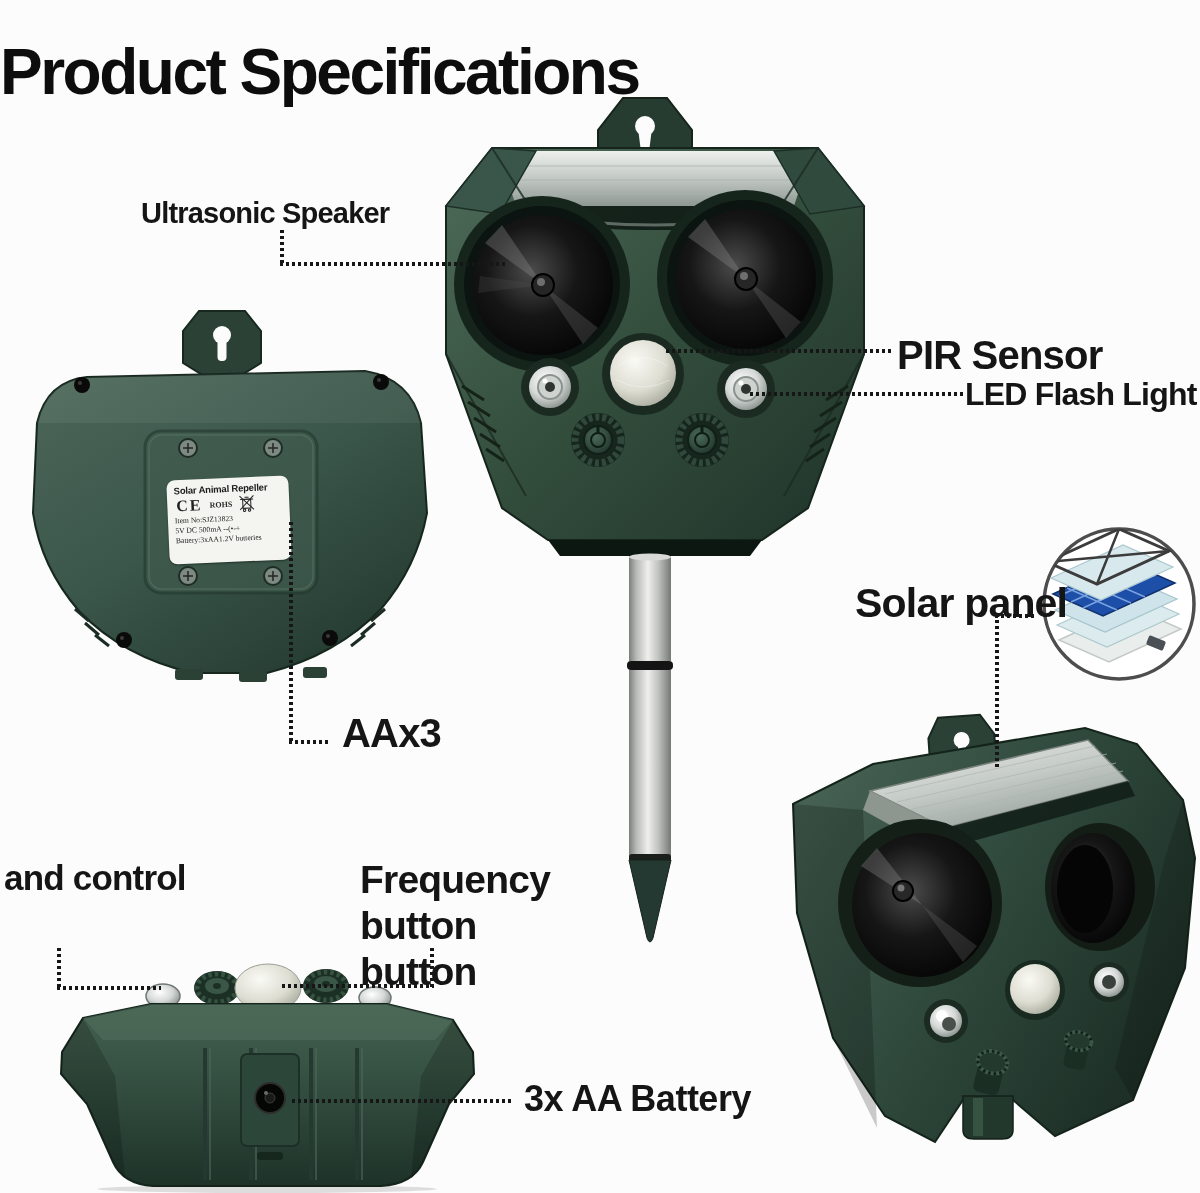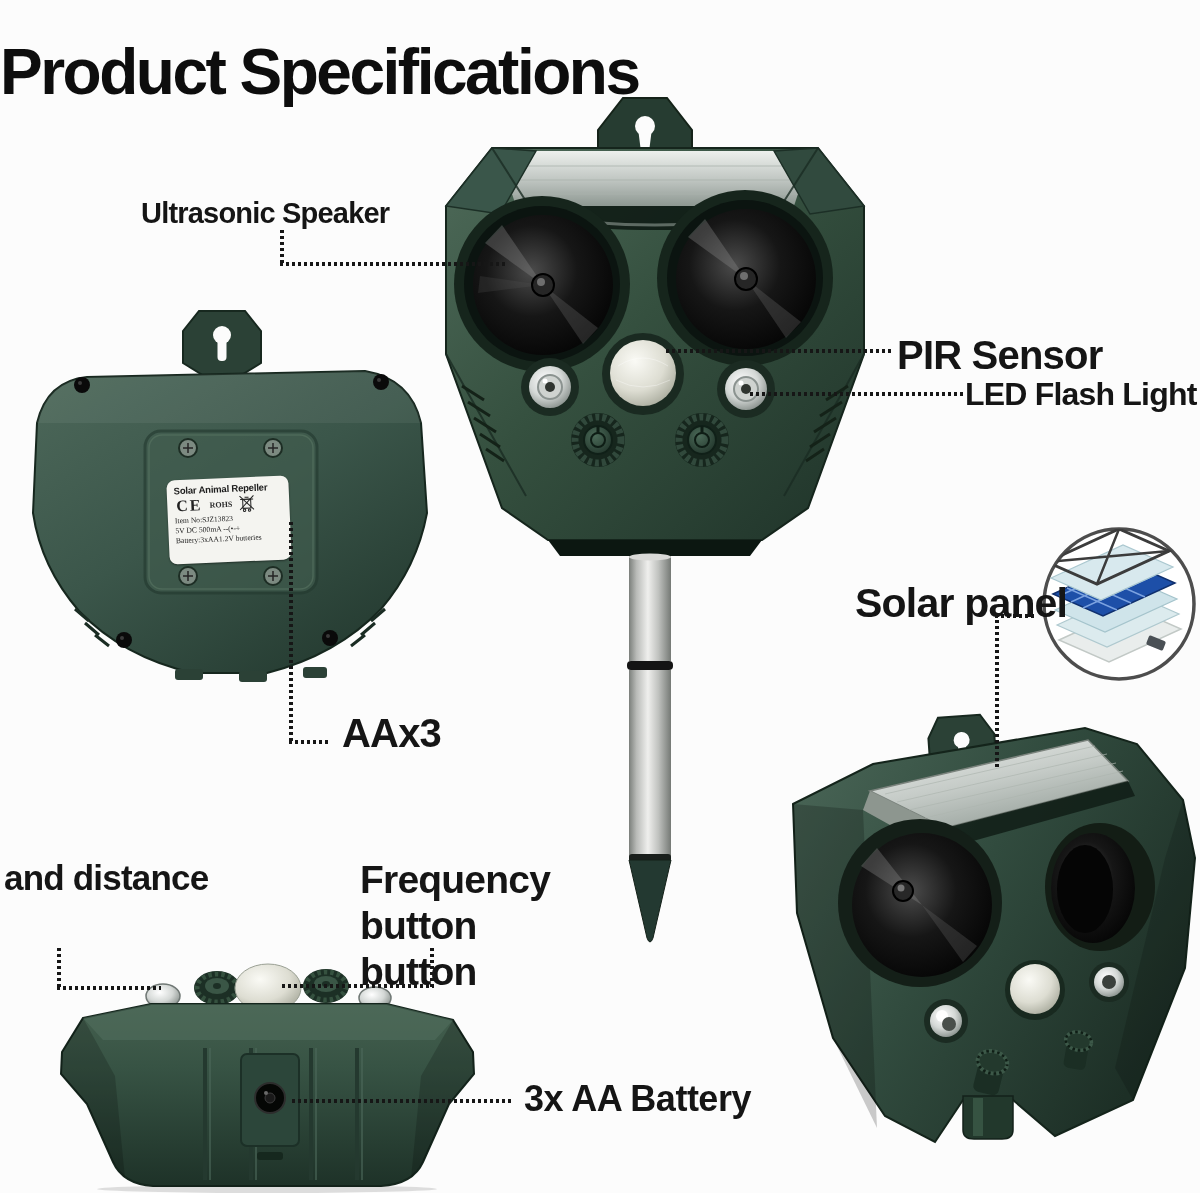--- a/index.html
+++ b/index.html
@@ -445,21 +445,21 @@
   <div class="dot-v" style="left:430px;top:948px;height:40px;"></div>
   <div class="dot-h" style="left:282px;top:984px;width:152px;"></div>
   <div class="dot-h" style="left:292px;top:1099px;width:220px;"></div>
 
   <div class="callout lbl-ultrasonic">Ultrasonic Speaker</div>
   <div class="callout lbl-pir">PIR Sensor</div>
   <div class="callout lbl-led">LED Flash Light</div>
   <div class="callout lbl-solar">Solar panel</div>
   <div class="callout lbl-aax3">AAx3</div>
   <div class="callout lbl-adjust">
-    <span>and distance</span>
+    <span>and control</span>
   </div>
   <div class="callout lbl-freq">
     <span>Frequency</span>
     <span>button button</span>
   </div>
   <div class="callout lbl-batt">3x AA  Battery</div>
 
 </div>
 
 </body></html>

